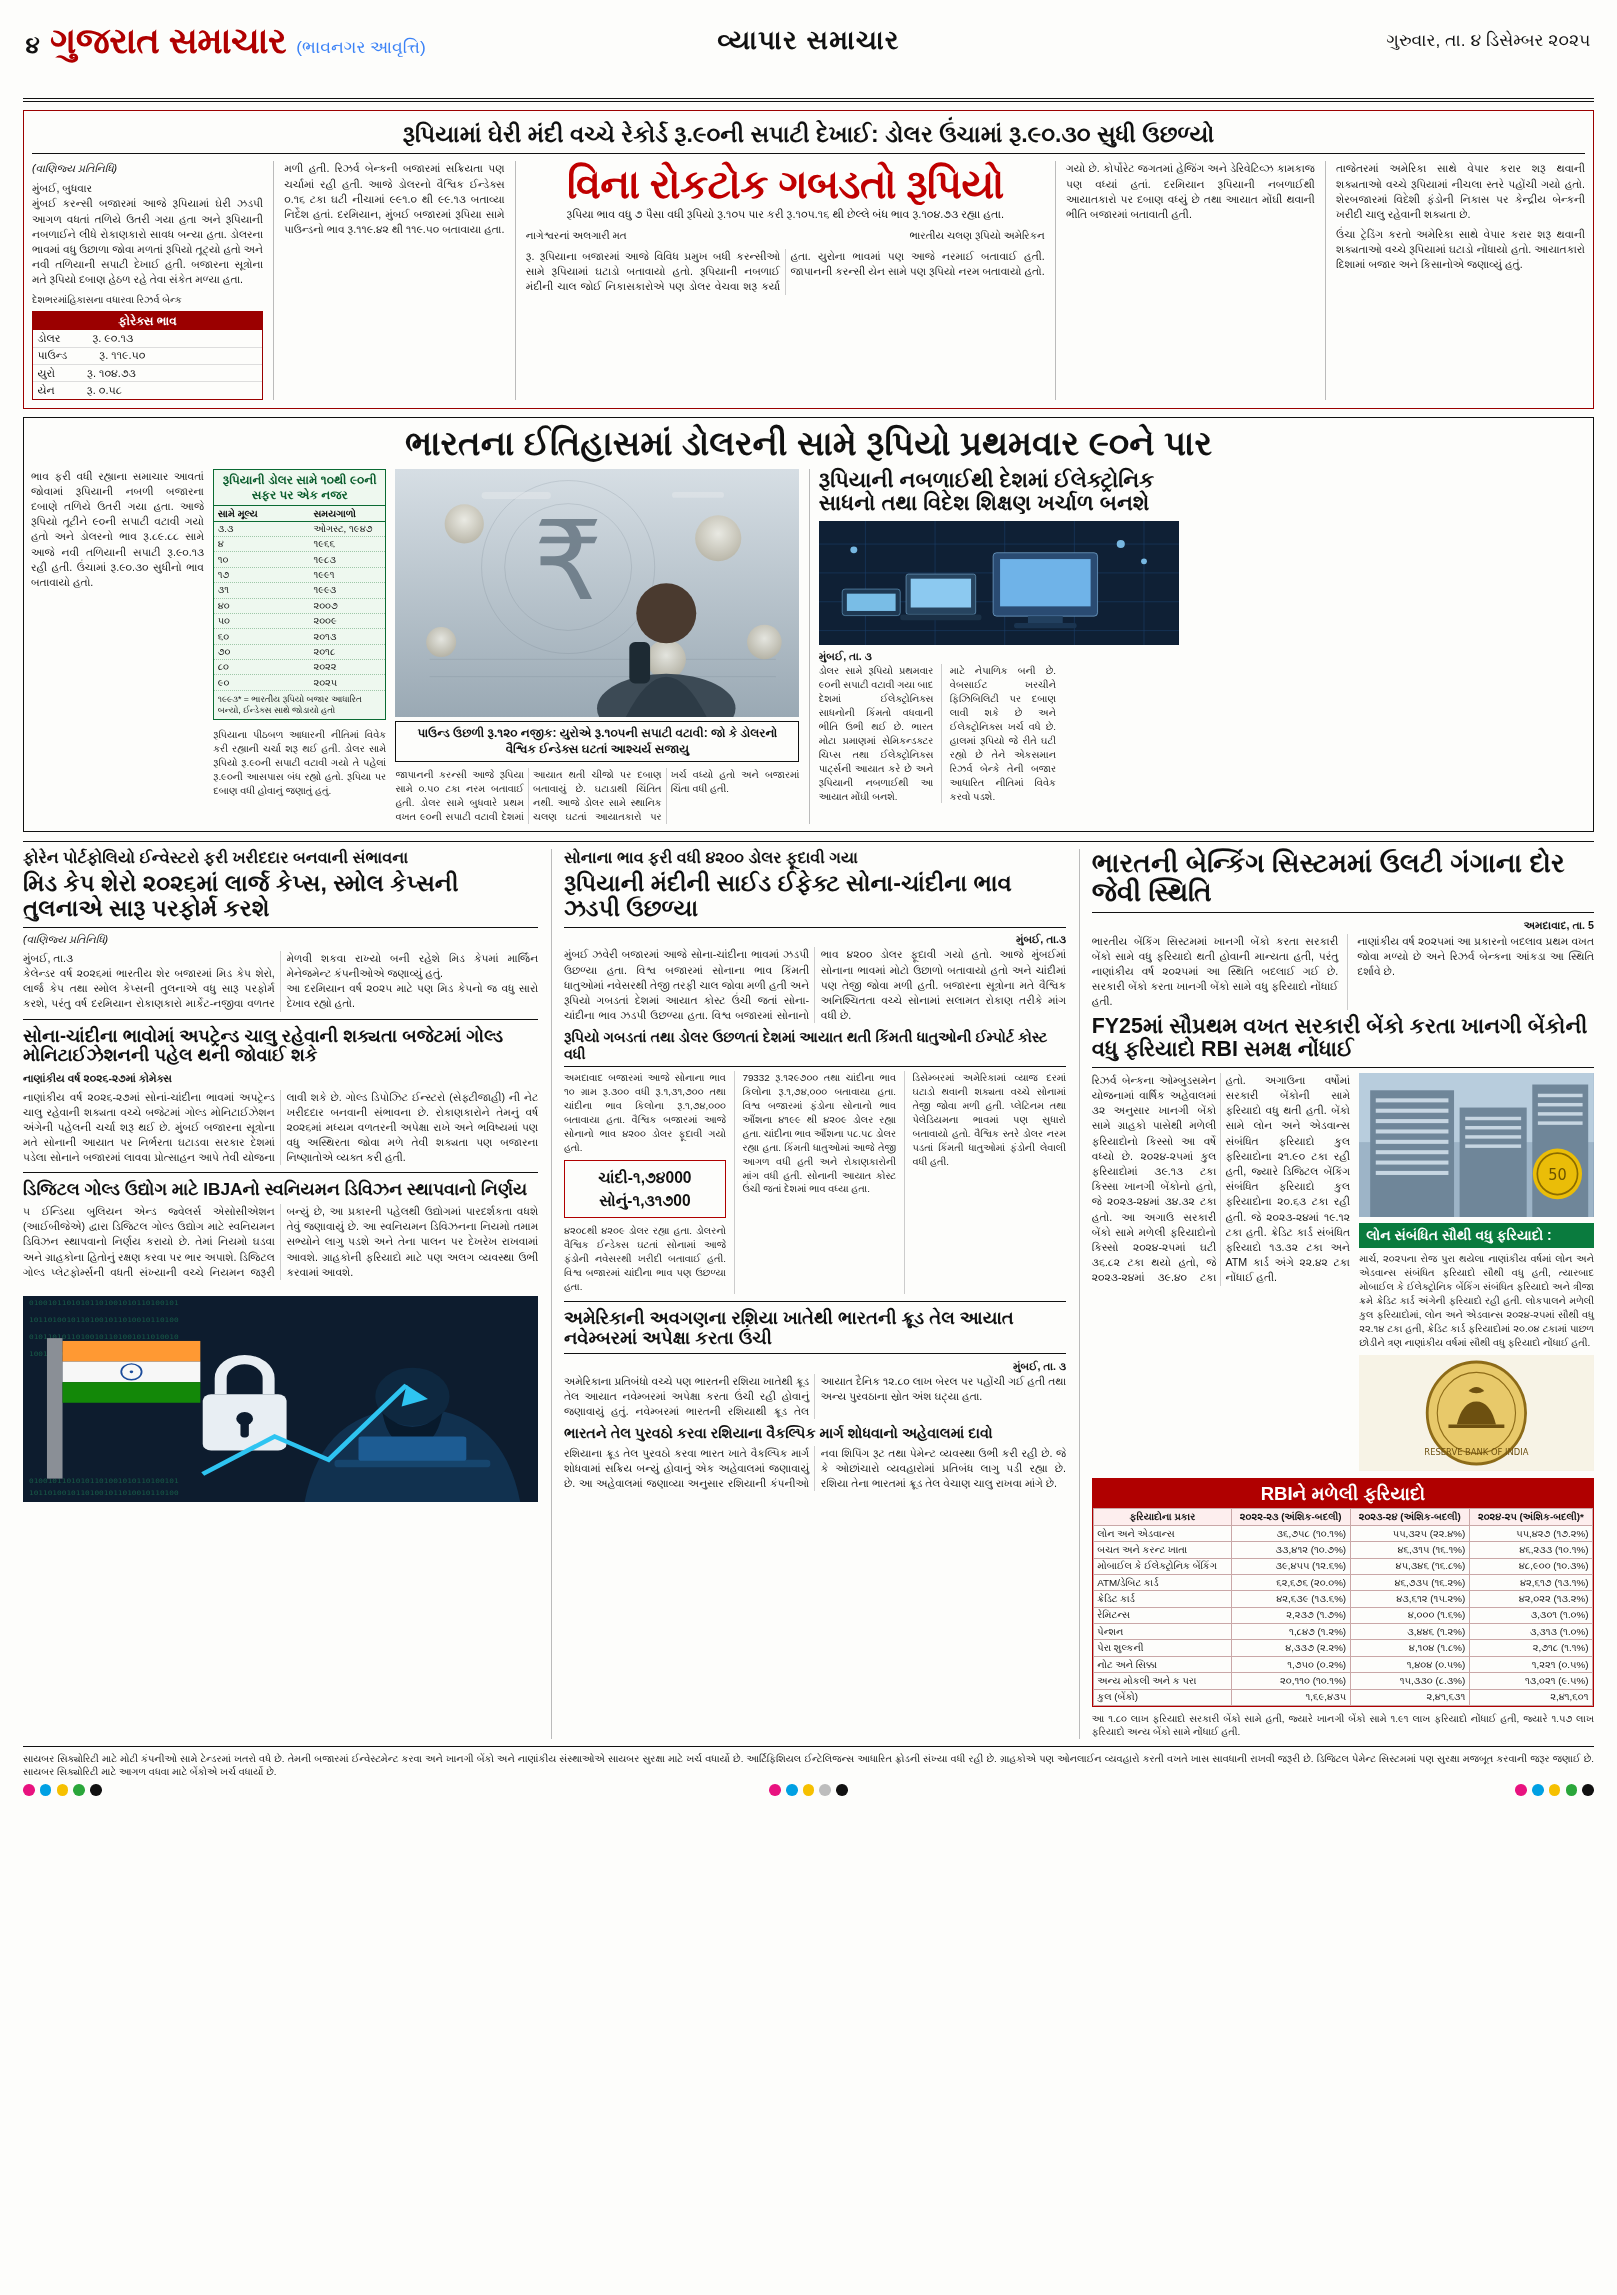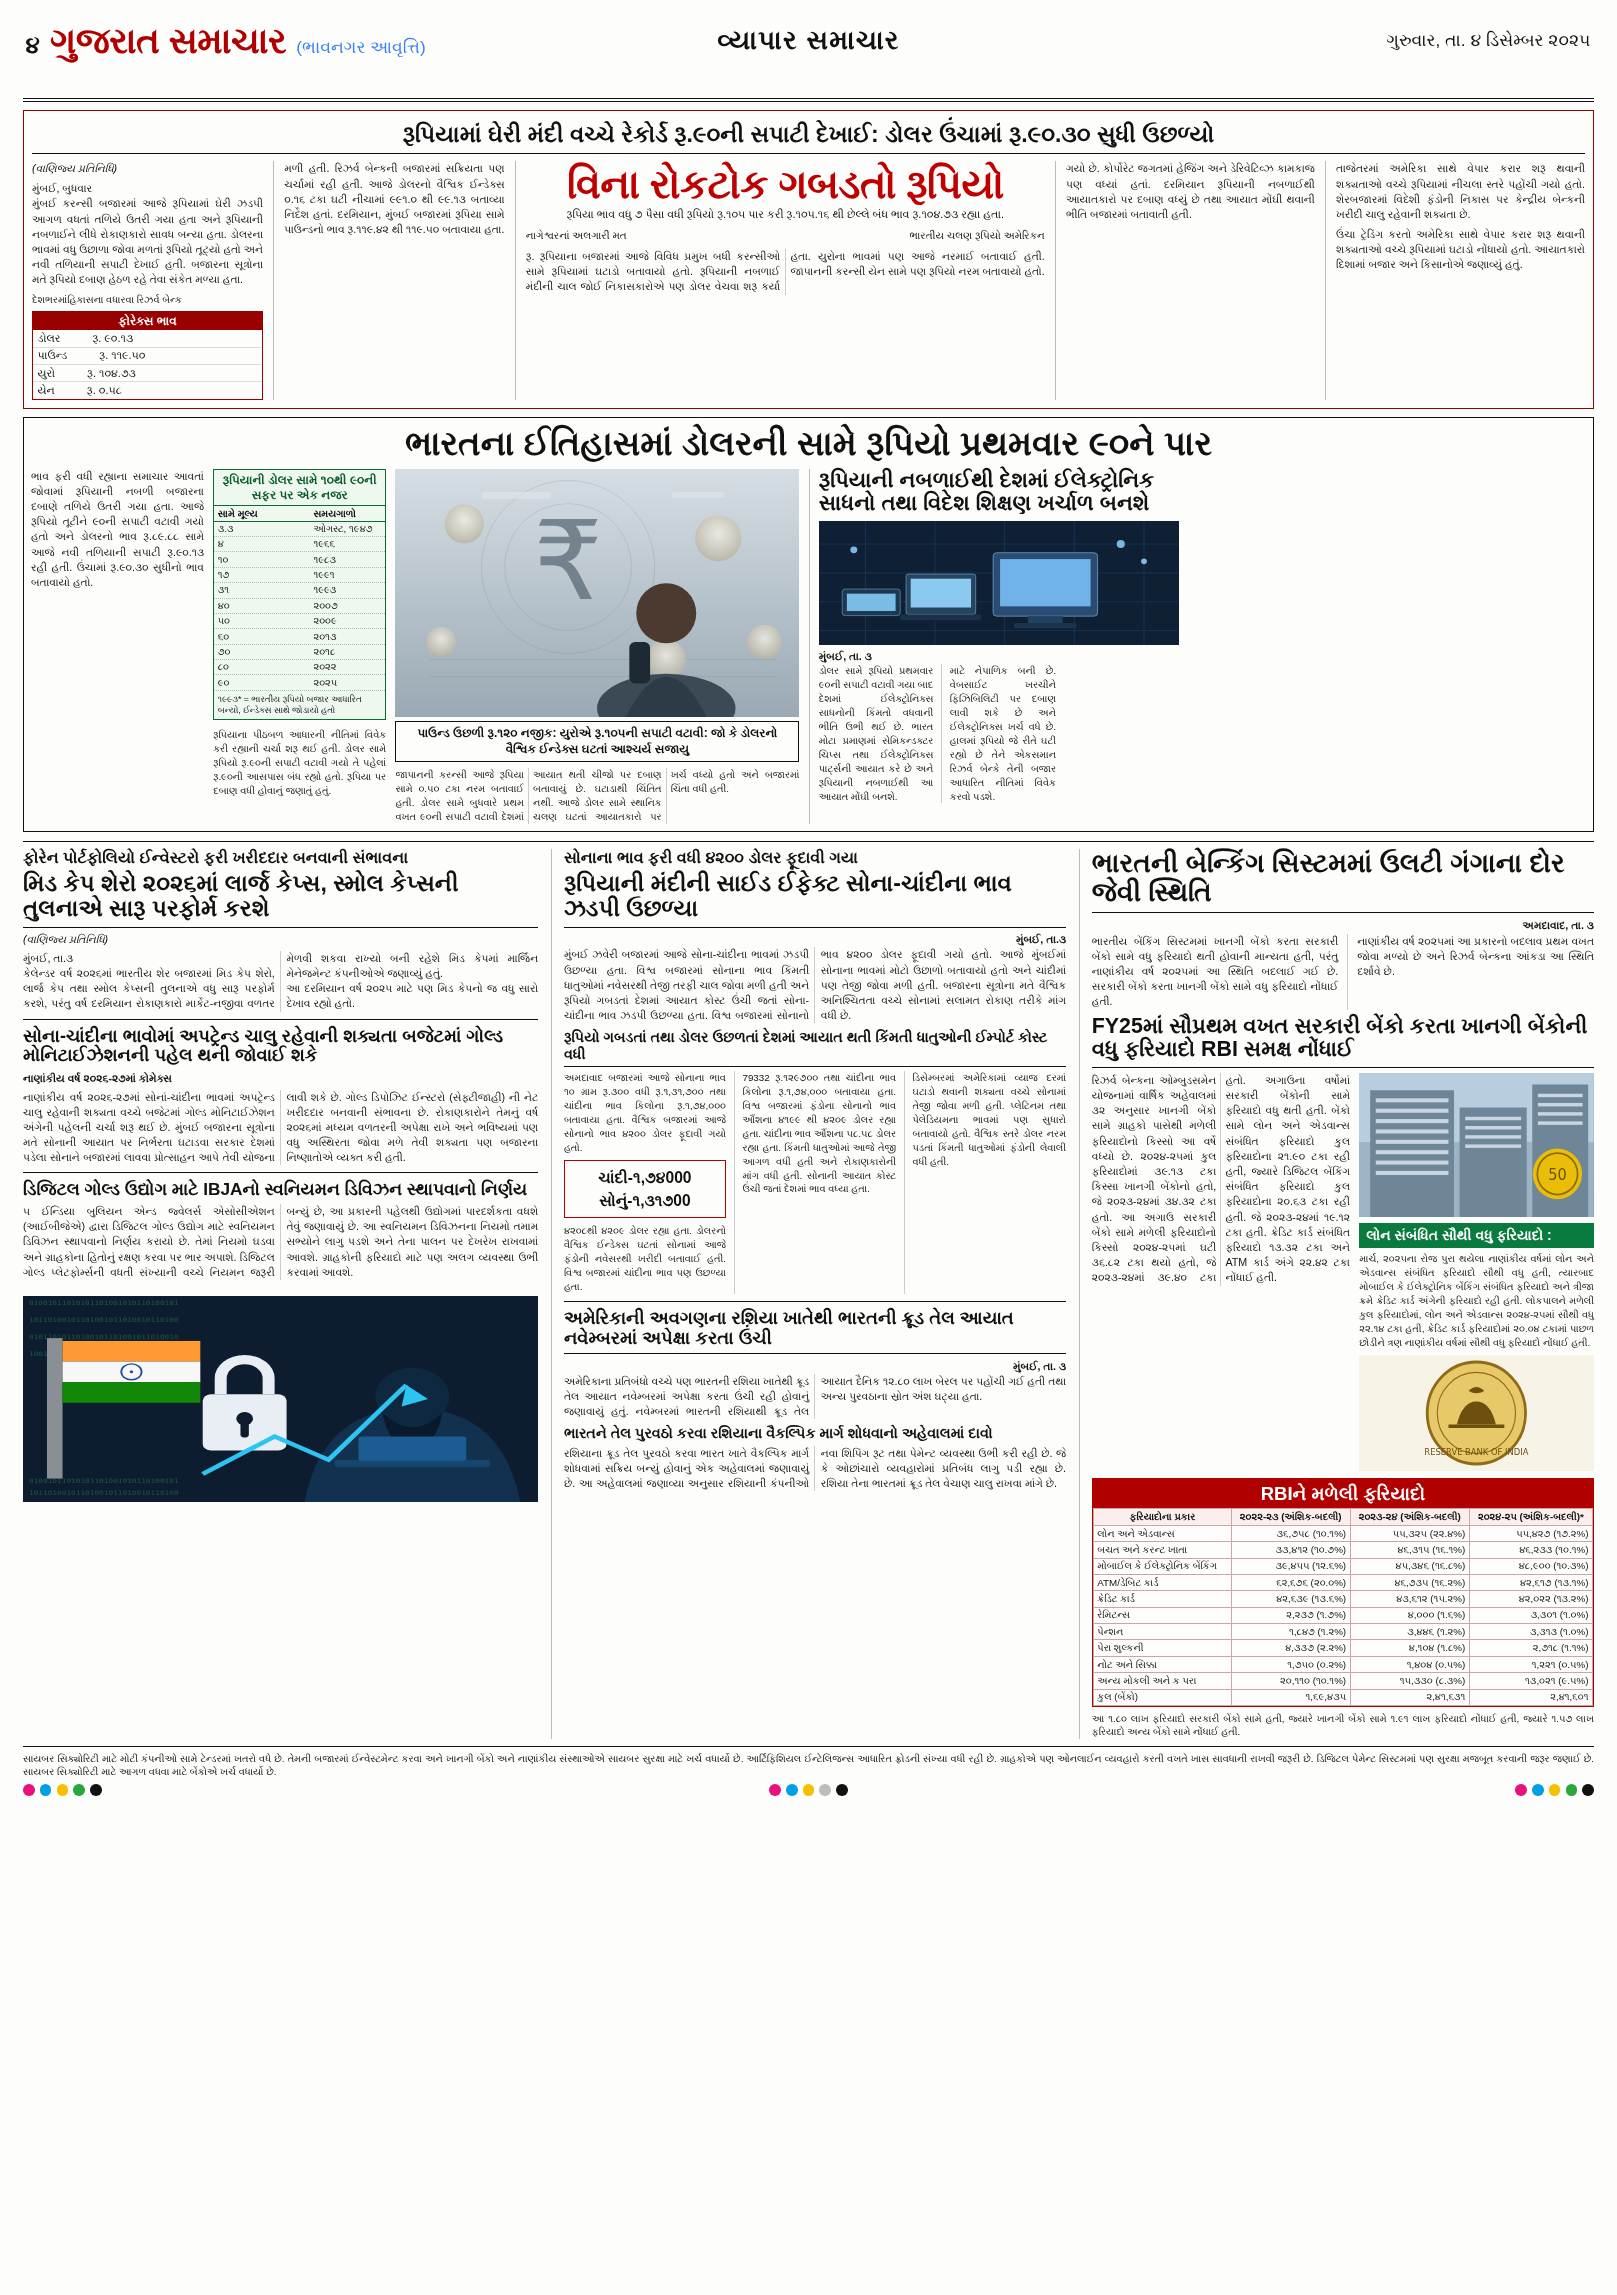--- a/index.html
+++ b/index.html
@@ -548,21 +548,21 @@
         </div>
         <div class="h4 gj" style="margin-top:5.8px">ભારતને તેલ પુરવઠો કરવા રશિયાના વૈકલ્પિક માર્ગ શોધવાનો અહેવાલમાં દાવો</div>
         <div class="twocol body-col gj" style="margin-top:3.5px">
           રશિયાના ક્રૂડ તેલ પુરવઠો કરવા ભારત ખાતે વૈકલ્પિક માર્ગ શોધવામાં સક્રિય બન્યું હોવાનું એક અહેવાલમાં જણાવાયું છે. આ અહેવાલમાં જણાવ્યા અનુસાર રશિયાની કંપનીઓ નવા શિપિંગ રૂટ તથા પેમેન્ટ વ્યવસ્થા ઉભી કરી રહી છે. જે કે ઓછાંચારો વ્યવહારોમાં પ્રતિબંધ લાગુ પડી રહ્યા છે. રશિયા તેના ભારતમાં ક્રૂડ તેલ વેચાણ ચાલુ રાખવા માંગે છે.
         </div>
       </div>
 
       <div>
         <div class="h2 gj" style="font-size:26.6px">ભારતની બેન્કિંગ સિસ્ટમમાં ઉલટી ગંગાના દોર જેવી સ્થિતિ</div>
         <div class="rule" style="margin:5.2px 0"></div>
-        <div class="body-col gj" style="font-weight:bold;text-align:right">અમદાવાદ, તા. ૩</div>
+        <div class="body-col gj" style="font-weight:bold;text-align:right">અમદાવાદ, તા. 5</div>
         <div style="display:grid;grid-template-columns:1fr 1fr;gap:0 9.2px">
           <div class="body-col gj">
             ભારતીય બેંકિંગ સિસ્ટમમાં ખાનગી બેંકો કરતા સરકારી બેંકો સામે વધુ ફરિયાદો થતી હોવાની માન્યતા હતી, પરંતુ નાણાંકીય વર્ષ ૨૦૨૫માં આ સ્થિતિ બદલાઈ ગઈ છે. સરકારી બેંકો કરતા ખાનગી બેંકો સામે વધુ ફરિયાદો નોંધાઈ હતી.
           </div>
           <div class="body-col gj" style="border-left:0.6px solid #ccc;padding-left:8.7px">
             નાણાંકીય વર્ષ ૨૦૨૫માં આ પ્રકારનો બદલાવ પ્રથમ વખત જોવા મળ્યો છે અને રિઝર્વ બેન્કના આંકડા આ સ્થિતિ દર્શાવે છે.
           </div>
         </div>
         <div class="h2 gj" style="margin-top:5.8px;font-size:21.4px">FY25માં સૌપ્રથમ વખત સરકારી બેંકો કરતા ખાનગી બેંકોની વધુ ફરિયાદો RBI સમક્ષ નોંધાઈ</div>
         <div class="rule" style="margin:4.6px 0"></div>

